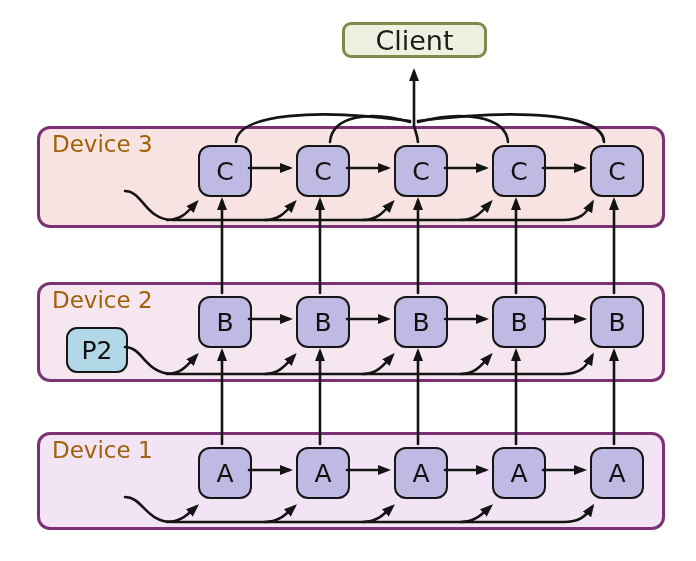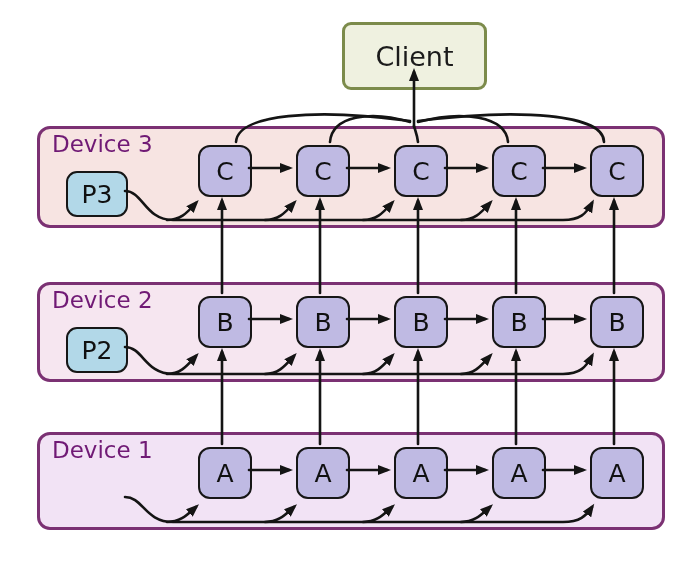--- a/index.html
+++ b/index.html
@@ -5,34 +5,34 @@
   html,body{margin:0;padding:0;background:#ffffff;}
   .stage{
     position:relative;width:696px;height:561px;background:#ffffff;
     font-family:"DejaVu Sans","Liberation Sans",sans-serif;overflow:hidden;
   }
   .edges{position:absolute;left:0;top:0;width:696px;height:561px;pointer-events:none;z-index:5;}
   .edges path{fill:none;stroke:var(--edge,#141414);stroke-width:2.6px;stroke-linecap:round;}
   .edges marker path{fill:var(--edge,#141414);stroke:none;}
 
   .client{
-    position:absolute;left:342px;top:22px;width:145px;height:68px;box-sizing:border-box;
+    position:absolute;left:342px;top:22px;width:145px;height:36px;box-sizing:border-box;
     background:var(--client-fill,#eff1e0);border:3px solid var(--client-border,#7c8b4b);
     border-radius:9px;display:flex;align-items:center;justify-content:center;
     font-size:27px;color:#1b1b1b;z-index:2;
   }
   .device{
     position:absolute;left:37px;width:628px;box-sizing:border-box;
     border:3px solid var(--device-border,#7b3173);border-radius:13px;z-index:1;
   }
   .dev-top{top:126px;height:102px;background:var(--device3-fill,#f7e4e2);}
   .dev-mid{top:282px;height:100px;background:var(--device2-fill,#f6e6f0);padding-left:21px;}
   .dev-bot{top:432px;height:98px;background:var(--device1-fill,#f2e3f5);}
   .device-label{
-    position:absolute;left:12px;top:2px;font-size:23px;color:#701a75;white-space:nowrap;
+    position:absolute;left:12px;top:2px;font-size:23px;color:#a16207;white-space:nowrap;
   }
   .pbox{
     position:absolute;left:26px;top:42px;width:62px;height:46px;box-sizing:border-box;
     background:var(--process-fill,#b2d8e8);border:2.5px solid #161616;border-radius:11px;
     display:flex;align-items:center;justify-content:center;font-size:25px;color:#101010;
   }
   .node{
     position:absolute;width:54px;height:52px;box-sizing:border-box;
     background:var(--node-fill,#bfbae3);border:2.5px solid #161616;border-radius:12px;
     display:flex;align-items:center;justify-content:center;font-size:25px;color:#101010;
@@ -124,21 +124,20 @@
       <path d="M461,522 C474,522 480,516 490,507" marker-end="url(#ah)"></path>
     </g>
   </svg>
 
   <div class="client">
     <span>Client</span>
   </div>
 
   <div class="device dev-top">
     <div class="device-label">Device 3</div>
-    <div class="pbox">P3</div>
     <div class="node n1">C</div>
     <div class="node n2">C</div>
     <div class="node n3">C</div>
     <div class="node n4">C</div>
     <div class="node n5">C</div>
   </div>
 
   <div class="device dev-mid">
     <div class="device-label">Device 2</div>
     <div class="pbox">P2</div>

